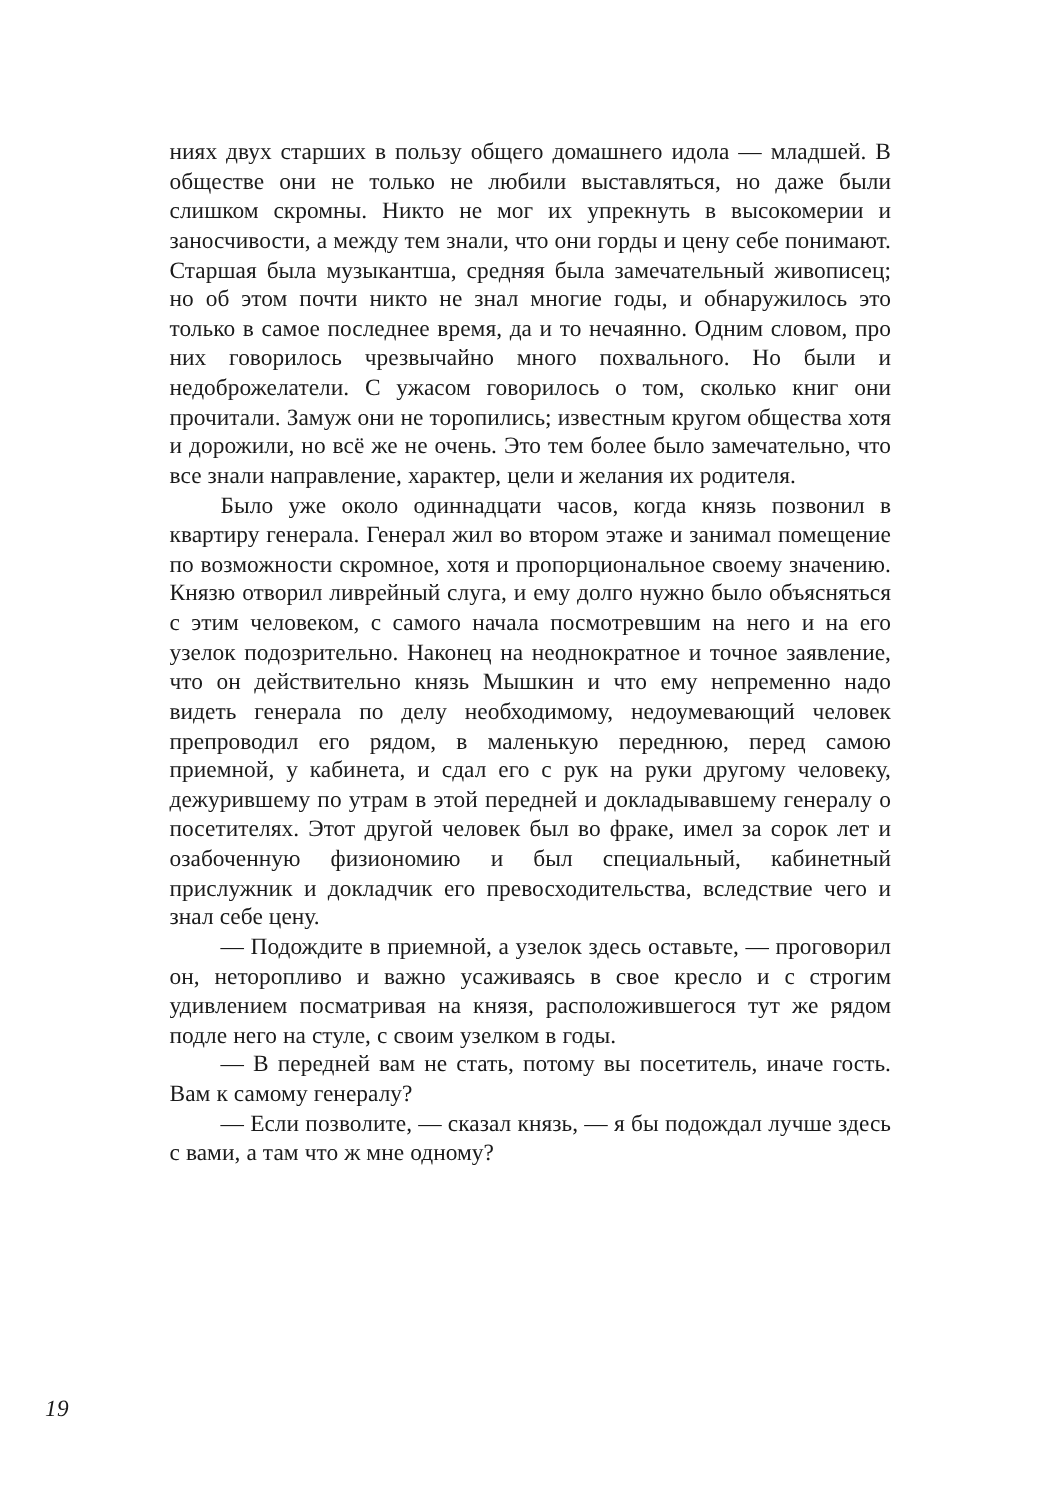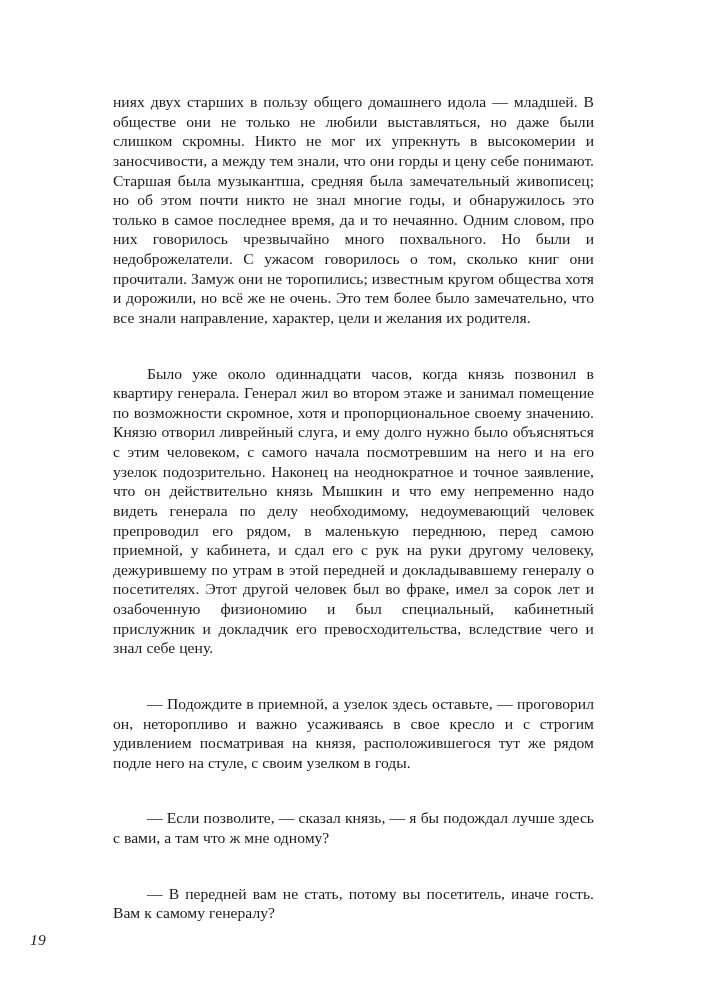--- a/index.html
+++ b/index.html
@@ -39,21 +39,20 @@
     word-spacing: 0.1px;
     letter-spacing: 0.02px;
   }
   
   .para.cont {
     text-indent: 0;
   }
   
   .para.indent {
     text-indent: 34px;
-    margin-top: 36px;
   }
   .page-number {
     position: absolute;
     left: 0;
     top: 931px;
     width: 706px;
     font-family: "Liberation Serif", "DejaVu Serif", serif;
     font-style: italic;
     font-size: 15.5px;
     color: #1a1a1a;
@@ -63,19 +62,19 @@
 </style>
 </head>
 <body>
 
 <div class="page">
 
   <div class="text-block">
     <p class="para cont">ниях двух старших в пользу общего домашнего идола — младшей. В обществе они не только не любили выставляться, но даже были слишком скромны. Никто не мог их упрекнуть в высокомерии и заносчивости, а между тем знали, что они горды и цену себе понимают. Старшая была музыкантша, средняя была замечательный живописец; но об этом почти никто не знал многие годы, и обнаружилось это только в самое последнее время, да и то нечаянно. Одним словом, про них говорилось чрезвычайно много похвального. Но были и недоброжелатели. С ужасом говорилось о том, сколько книг они прочитали. Замуж они не торопились; известным кругом общества хотя и дорожили, но всё же не очень. Это тем более было замечательно, что все знали направление, характер, цели и желания их родителя.</p>
     <p class="para indent">Было уже около одиннадцати часов, когда князь позвонил в квартиру генерала. Генерал жил во втором этаже и занимал помещение по возможности скромное, хотя и пропорциональное своему значению. Князю отворил ливрейный слуга, и ему долго нужно было объясняться с этим человеком, с самого начала посмотревшим на него и на его узелок подозрительно. Наконец на неоднократное и точное заявление, что он действительно князь Мышкин и что ему непременно надо видеть генерала по делу необходимому, недоумевающий человек препроводил его рядом, в маленькую переднюю, перед самою приемной, у кабинета, и сдал его с рук на руки другому человеку, дежурившему по утрам в этой передней и докладывавшему генералу о посетителях. Этот другой человек был во фраке, имел за сорок лет и озабоченную физиономию и был специальный, кабинетный прислужник и докладчик его превосходительства, вследствие чего и знал себе цену.</p>
     <p class="para indent">— Подождите в приемной, а узелок здесь оставьте, — проговорил он, неторопливо и важно усаживаясь в свое кресло и с строгим удивлением посматривая на князя, расположившегося тут же рядом подле него на стуле, с своим узелком в годы.</p>
+    <p class="para indent">— В передней вам не стать, потому вы посетитель, иначе гость. Вам к самому генералу?</p>
     <p class="para indent">— Если позволите, — сказал князь, — я бы подождал лучше здесь с вами, а там что ж мне одному?</p>
-    <p class="para indent">— В передней вам не стать, потому вы посетитель, иначе гость. Вам к самому генералу?</p>
   </div>
 
   <div class="page-number">19</div>
 
 </div>
 
 </body></html>

